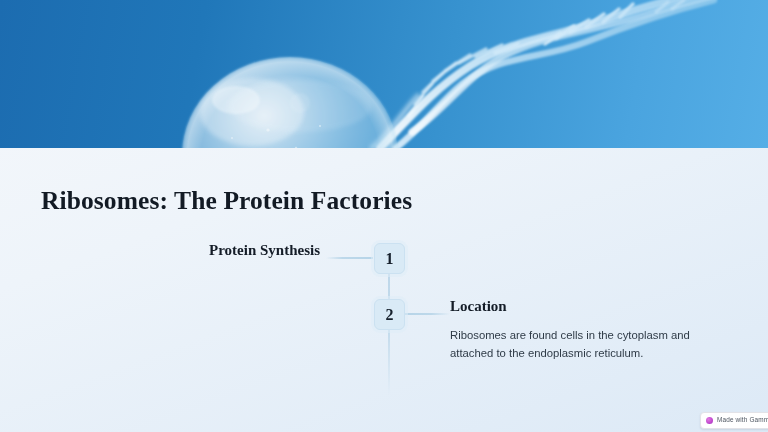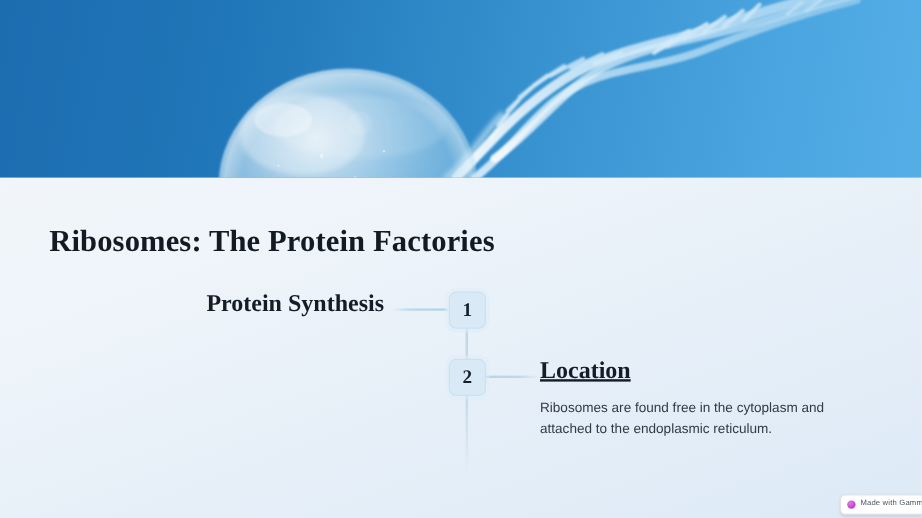--- a/index.html
+++ b/index.html
@@ -97,33 +97,33 @@
   .block-right {
     position: absolute;
     left: 450px;
     top: 298px;
     width: 278px;
     text-align: left;
   }
   .item-heading {
     font-family: "Liberation Serif", serif;
     font-weight: bold;
-    font-size: 20px;
+    font-size: 15px;
     color: #141c27;
     margin: 0 0 9px 0;
     line-height: 1.1;
   }
   .item-body {
     font-family: "Liberation Sans", sans-serif;
     font-size: 11.3px;
     line-height: 1.62;
     color: #2f3b47;
     margin: 0;
   }
-  .block-right .item-heading { margin-bottom: 11px; text-decoration: underline; }
+  .block-right .item-heading { margin-bottom: 11px; }
 
   
   .gamma {
     position: absolute;
     left: 700px;
     top: 412px;
     height: 15px;
     padding: 0 6px 0 5px;
     display: flex;
     align-items: center;
@@ -243,21 +243,21 @@
   <div class="badge badge-2">
     <span>2</span>
   </div>
 
   <div class="block-left">
     <p class="item-heading">Protein Synthesis</p>
   </div>
 
   <div class="block-right">
     <p class="item-heading">Location</p>
-    <p class="item-body">Ribosomes are found free in the cytoplasm and attached to the endoplasmic reticulum.</p>
+    <p class="item-body">Ribosomes are found cells in the cytoplasm and attached to the endoplasmic reticulum.</p>
   </div>
 
   <div class="gamma">
     <span class="gamma-icon"></span>
     <span class="gamma-label">Made with Gamma</span>
   </div>
 
 </div>
 
 </body></html>

